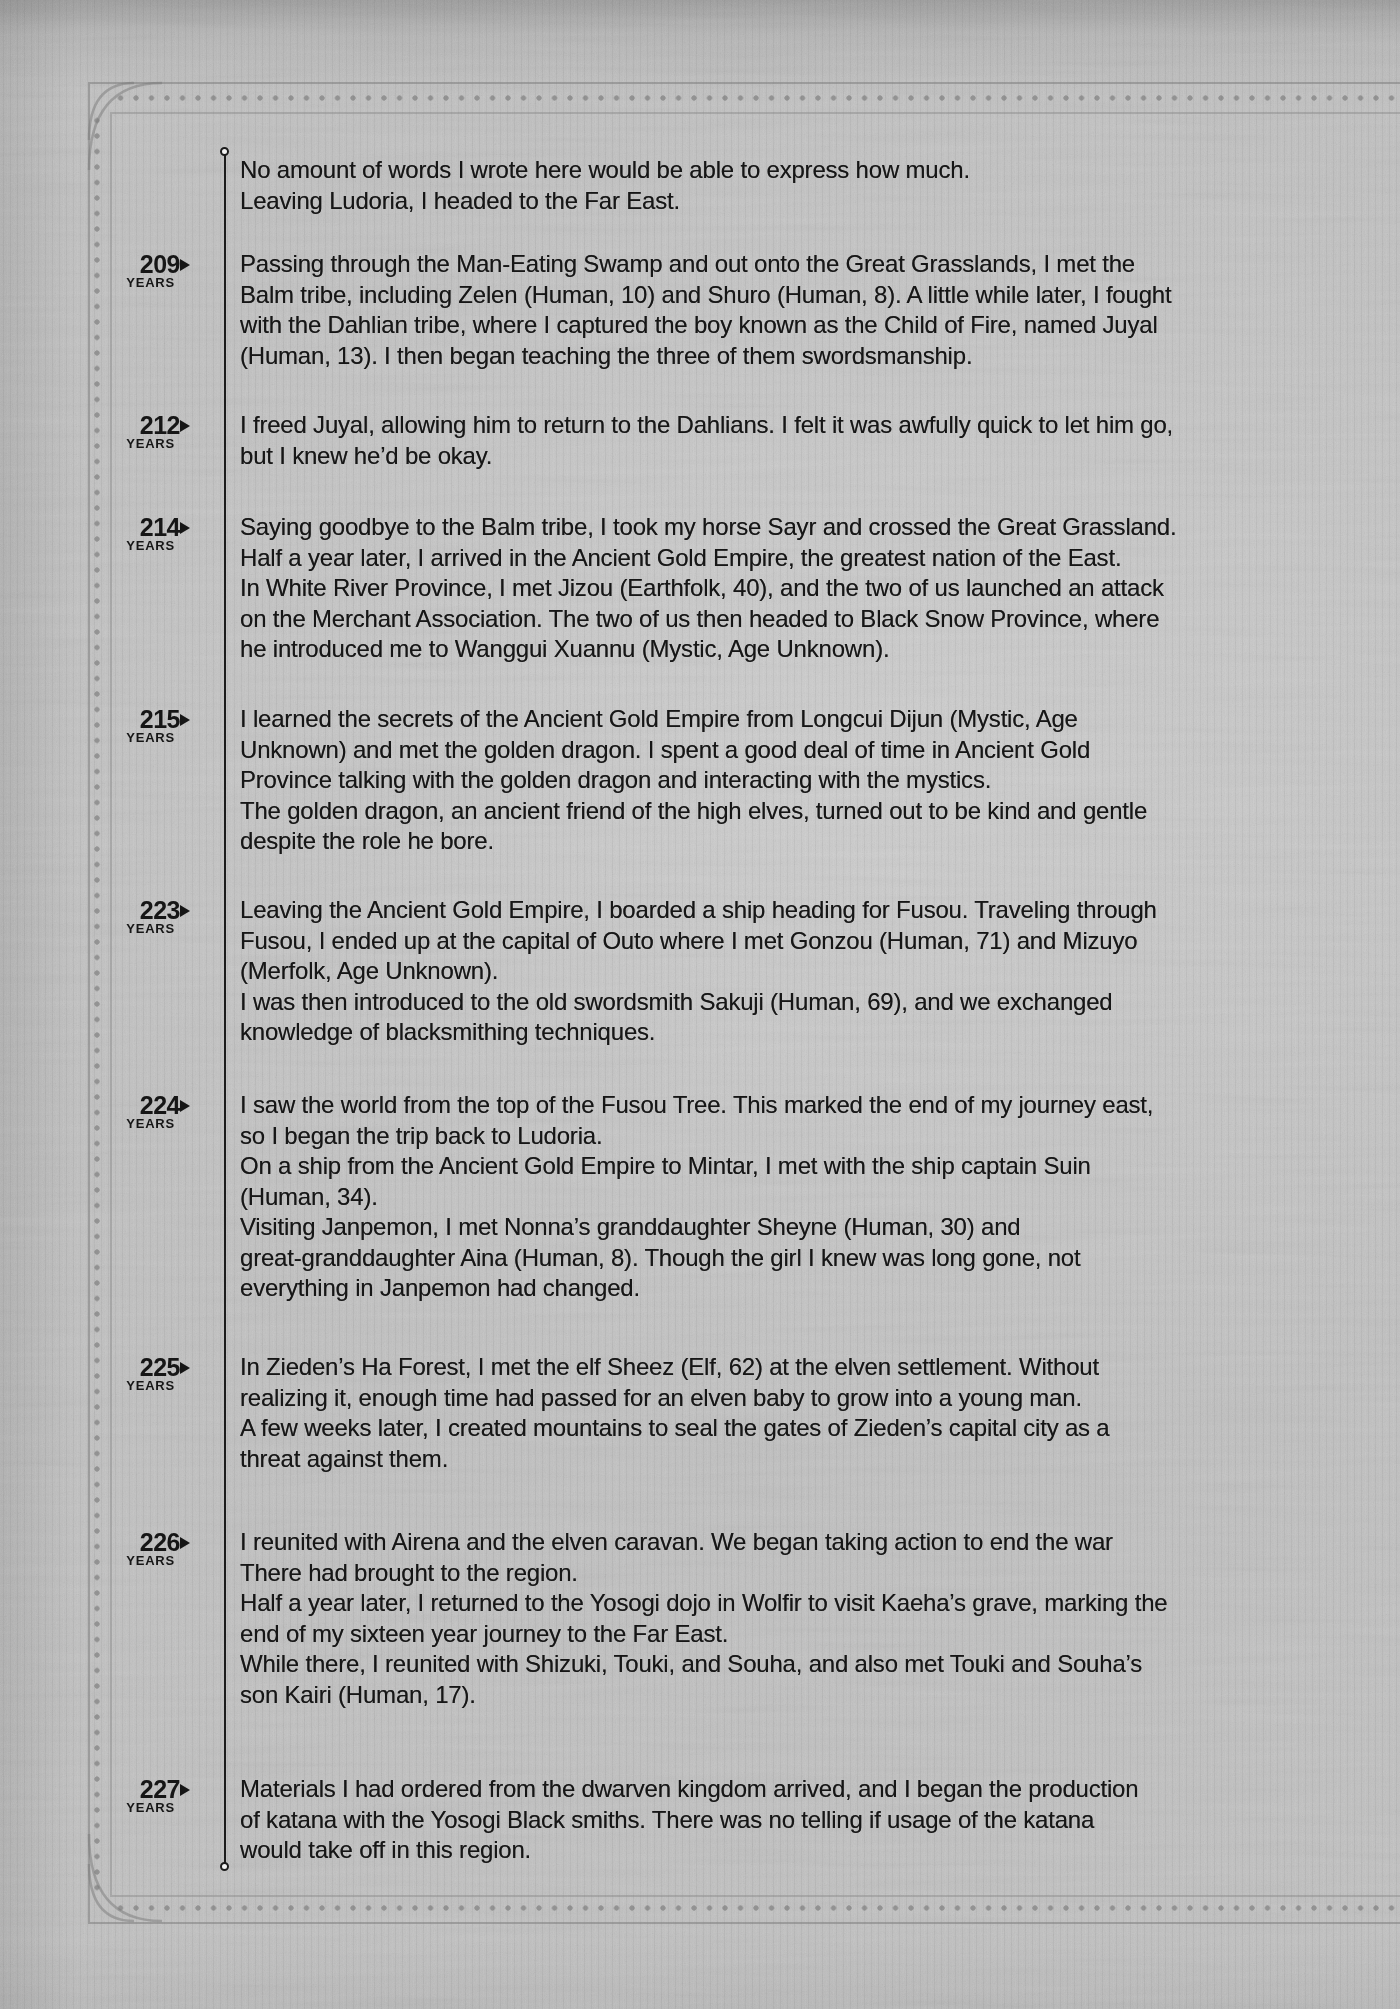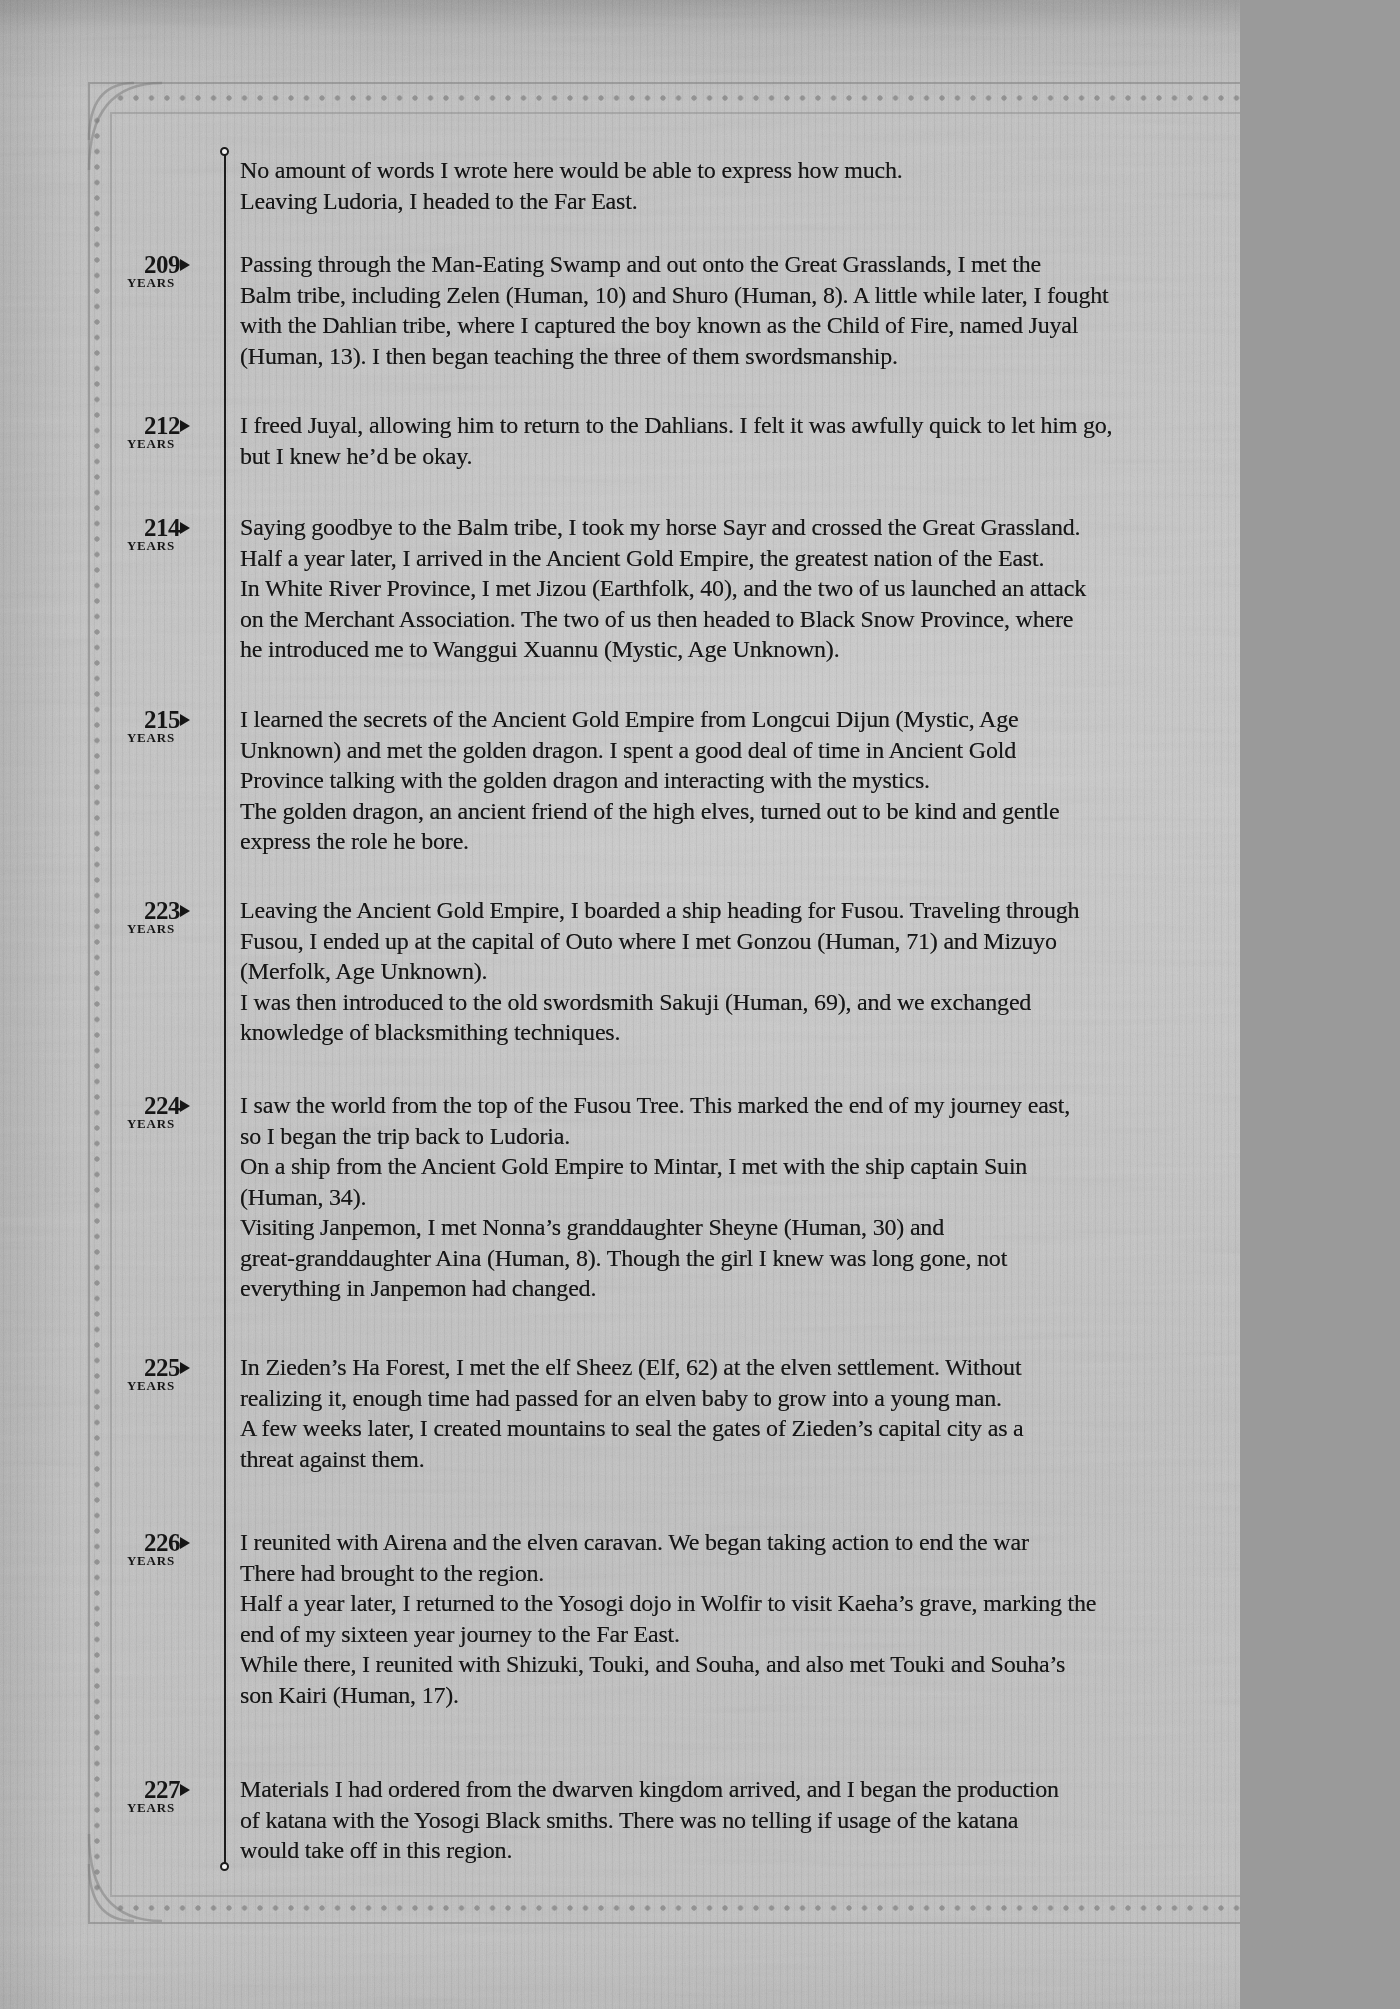--- a/index.html
+++ b/index.html
@@ -1,32 +1,32 @@
 <!DOCTYPE html>
 <html><head>
 <meta charset="utf-8">
 <title>Timeline Page</title>
 <style>
   html,body{margin:0;padding:0;background:#9a9a9a;}
   .page{
     position:relative;
-    width:1240px;height:2009px;
+    width:1400px;height:2009px;
     overflow:hidden;
     background-color:#c9c9c9;
     background-image:
       linear-gradient(180deg, rgba(70,70,70,.30) 0px, rgba(110,110,110,.14) 34px, rgba(0,0,0,0) 95px),
       linear-gradient(90deg, rgba(60,60,60,.12) 0px, rgba(0,0,0,0) 75px),
       linear-gradient(0deg, rgba(80,80,80,.07) 0px, rgba(0,0,0,0) 70px),
       radial-gradient(ellipse 900px 700px at 62% 38%, rgba(255,255,255,.08), rgba(0,0,0,.045)),
       repeating-linear-gradient(90deg,
         rgba(255,255,255,.05) 0px, rgba(255,255,255,.05) 1px,
         rgba(0,0,0,0) 1px, rgba(0,0,0,0) 3px,
         rgba(0,0,0,.05) 3px, rgba(0,0,0,.05) 4px,
         rgba(0,0,0,0) 4px, rgba(0,0,0,0) 7px);
-    font-family:Liberation Serif, serif;
+    font-family:Liberation Sans, sans-serif;
   }
   .noise{position:absolute;inset:0;pointer-events:none;}
 
   
   .frame-outer{
     position:absolute;left:88px;top:82px;width:1345px;height:1838px;
     border:2px solid rgba(125,125,125,.55);
   }
   .frame-inner{
     position:absolute;left:110px;top:112px;width:1323px;height:1781px;
@@ -168,21 +168,21 @@
         <span class="num">215</span>
         <span class="tri"></span>
       </div>
       <div class="unit">YEARS</div>
     </div>
     <div class="body">
           <div class="tline">I learned the secrets of the Ancient Gold Empire from Longcui Dijun (Mystic, Age</div>
           <div class="tline">Unknown) and met the golden dragon. I spent a good deal of time in Ancient Gold</div>
           <div class="tline">Province talking with the golden dragon and interacting with the mystics.</div>
           <div class="tline">The golden dragon, an ancient friend of the high elves, turned out to be kind and gentle</div>
-          <div class="tline">express the role he bore.</div>
+          <div class="tline">despite the role he bore.</div>
         </div>
   </div>
 
   <div class="entry" style="top: 895px;">
     <div class="yearlab">
       <div class="numrow">
         <span class="num">223</span>
         <span class="tri"></span>
       </div>
       <div class="unit">YEARS</div>

